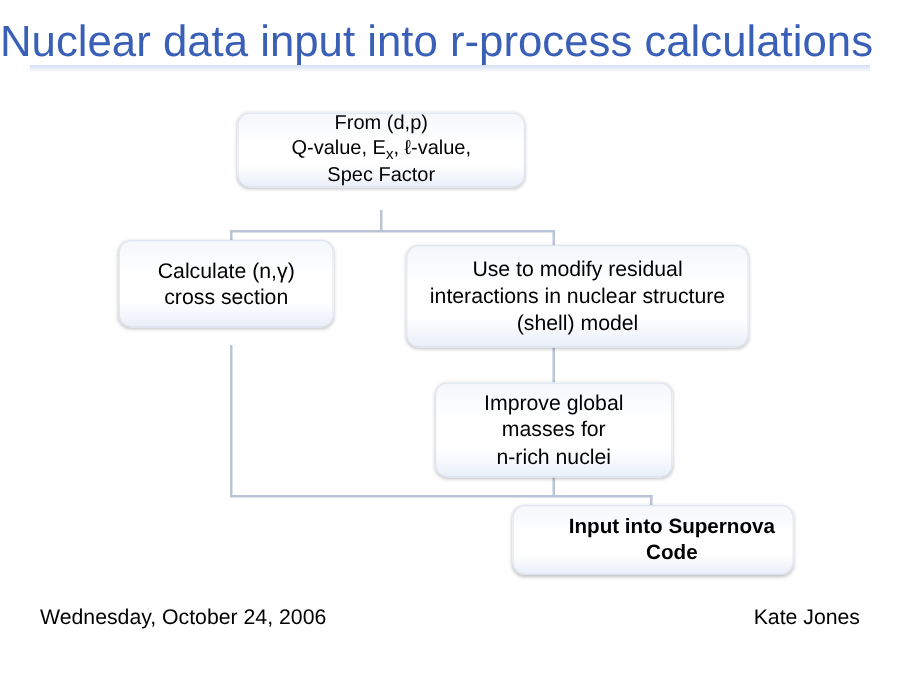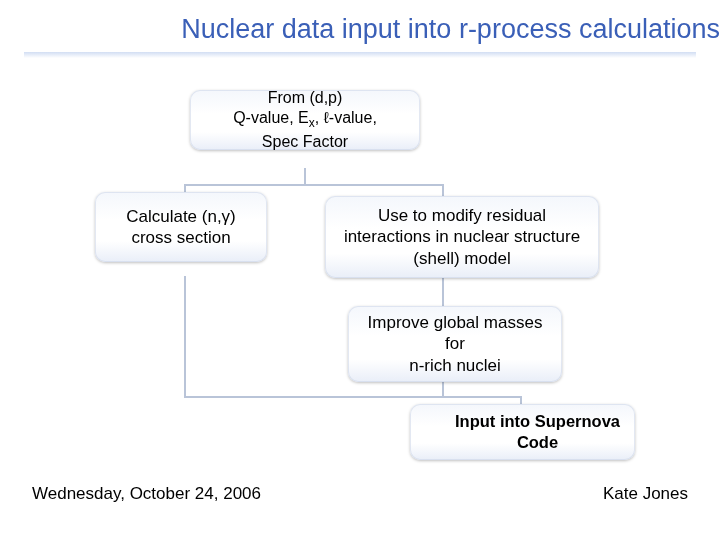--- a/index.html
+++ b/index.html
@@ -9,26 +9,25 @@
     background: #ffffff;
     font-family: Arial, Helvetica, sans-serif;
     position: relative;
     overflow: hidden;
   }
   .title {
     position: absolute;
     top: 14px;
     left: 0;
     right: 0;
-    text-align: right;
-    font-size: 27px;
+    text-align: left;
+    font-size: 35px;
     color: #3a5fb7;
     font-weight: 400;
     padding-bottom: 6px;
-    margin-left: 24px;
   }
   .title-underline {
     position: absolute;
     top: 52px;
     left: 24px;
     right: 24px;
     height: 6px;
     background: linear-gradient(to bottom, rgba(180,200,235,0.6), rgba(255,255,255,0));
   }
   .diagram {
@@ -48,21 +47,21 @@
     justify-content: center;
     text-align: center;
     color: #000;
     font-size: 17px;
     line-height: 1.25;
     padding: 6px 12px;
   }
   .box-1 { left: 190px; top: 34px;  width: 230px; height: 60px; font-size: 16px; }
   .box-2 { left: 95px;  top: 136px; width: 172px; height: 70px; text-align: center; }
   .box-3 { left: 325px; top: 140px; width: 274px; height: 82px; }
-  .box-4 { left: 348px; top: 250px; width: 214px; height: 76px; }
+  .box-4 { left: 348px; top: 250px; width: 190px; height: 76px; }
   .box-5 { left: 410px; top: 348px; width: 225px; height: 56px; font-weight: bold; font-size: 16.5px; padding-left: 42px; }
   .connector {
     position: absolute;
     background: #b9c4d8;
   }
   .footer {
     position: absolute;
     bottom: 12px;
     left: 0;
     width: 720px;

